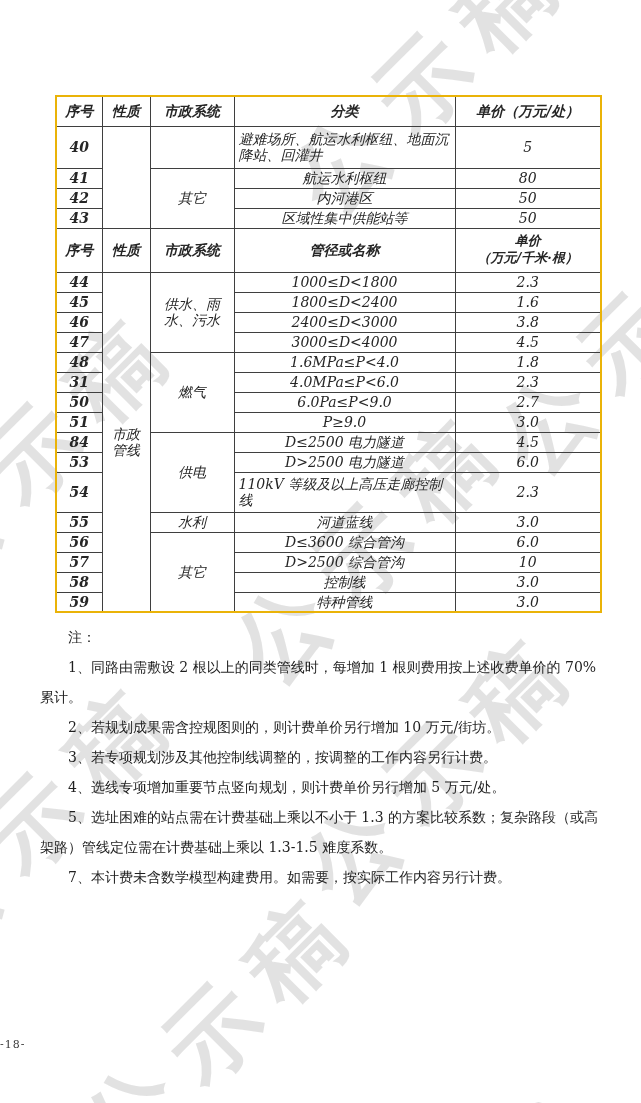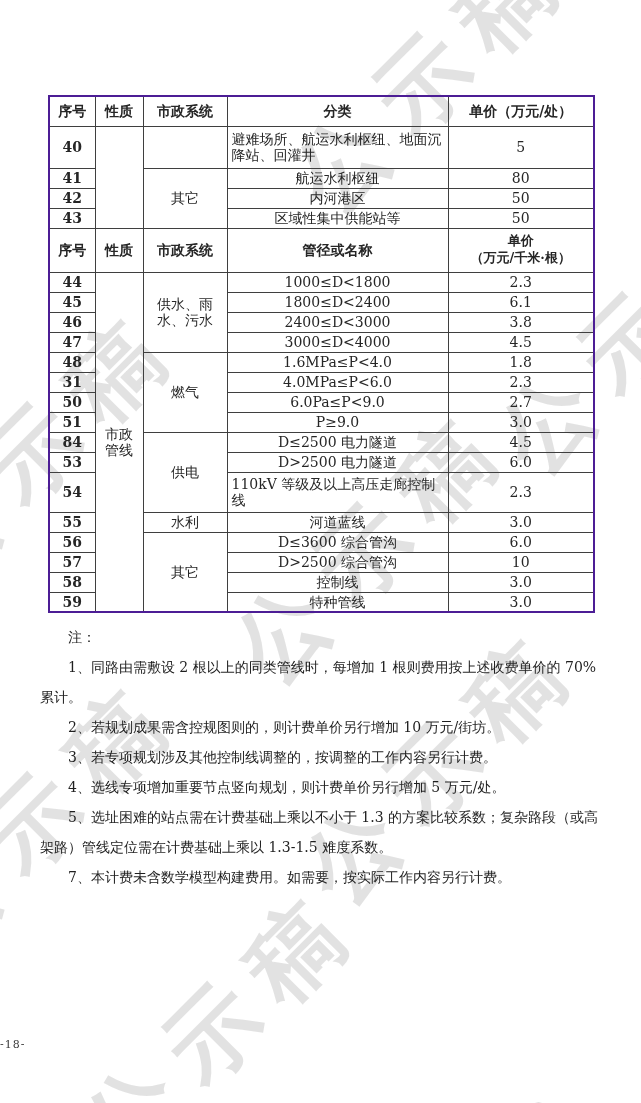--- a/index.html
+++ b/index.html
@@ -15,23 +15,23 @@
   }
   .wm1{left:260px;top:14px;}
   .wm2{left:465px;top:274px;}
   .wm3{left:-130px;top:384px;}
   .wm4{left:200px;top:484px;}
   .wm5{left:270px;top:704px;}
   .wm6{left:-130px;top:754px;}
   .wm7{left:50px;top:964px;}
   
   table.doc-table{
-    position:absolute;left:48px;top:95px;width:545px;
+    position:absolute;left:55px;top:95px;width:545px;
     border-collapse:collapse;table-layout:fixed;text-align:center;
-    font-size:14px;border:2px solid #4c1d95;
+    font-size:14px;border:2px solid #eab308;font-style:italic;
   }
   .doc-table td,.doc-table th{
     border:1px solid #3f3f3f;padding:1px 4px;line-height:1.15;overflow:hidden;
     vertical-align:middle;
   }
   .doc-table th{font-weight:bold;font-size:14px;}
   .rh-hd1{height:30px;}
   .rh-40{height:42px;}
   .rh-s{height:20px;text-align:center;}
   .rh-hd2{height:44px;}
@@ -118,21 +118,21 @@
   <tr class="rh-s">
     <td class="seq">44</td>
     <td rowspan="16">市政管线</td>
     <td rowspan="4">供水、雨水、污水</td>
     <td>1000≤D&lt;1800</td>
     <td>2.3</td>
   </tr>
   <tr class="rh-s">
     <td class="seq">45</td>
     <td>1800≤D&lt;2400</td>
-    <td>6.1</td>
+    <td>1.6</td>
   </tr>
   <tr class="rh-s">
     <td class="seq">46</td>
     <td>2400≤D&lt;3000</td>
     <td>3.8</td>
   </tr>
   <tr class="rh-s">
     <td class="seq">47</td>
     <td>3000≤D&lt;4000</td>
     <td>4.5</td>

